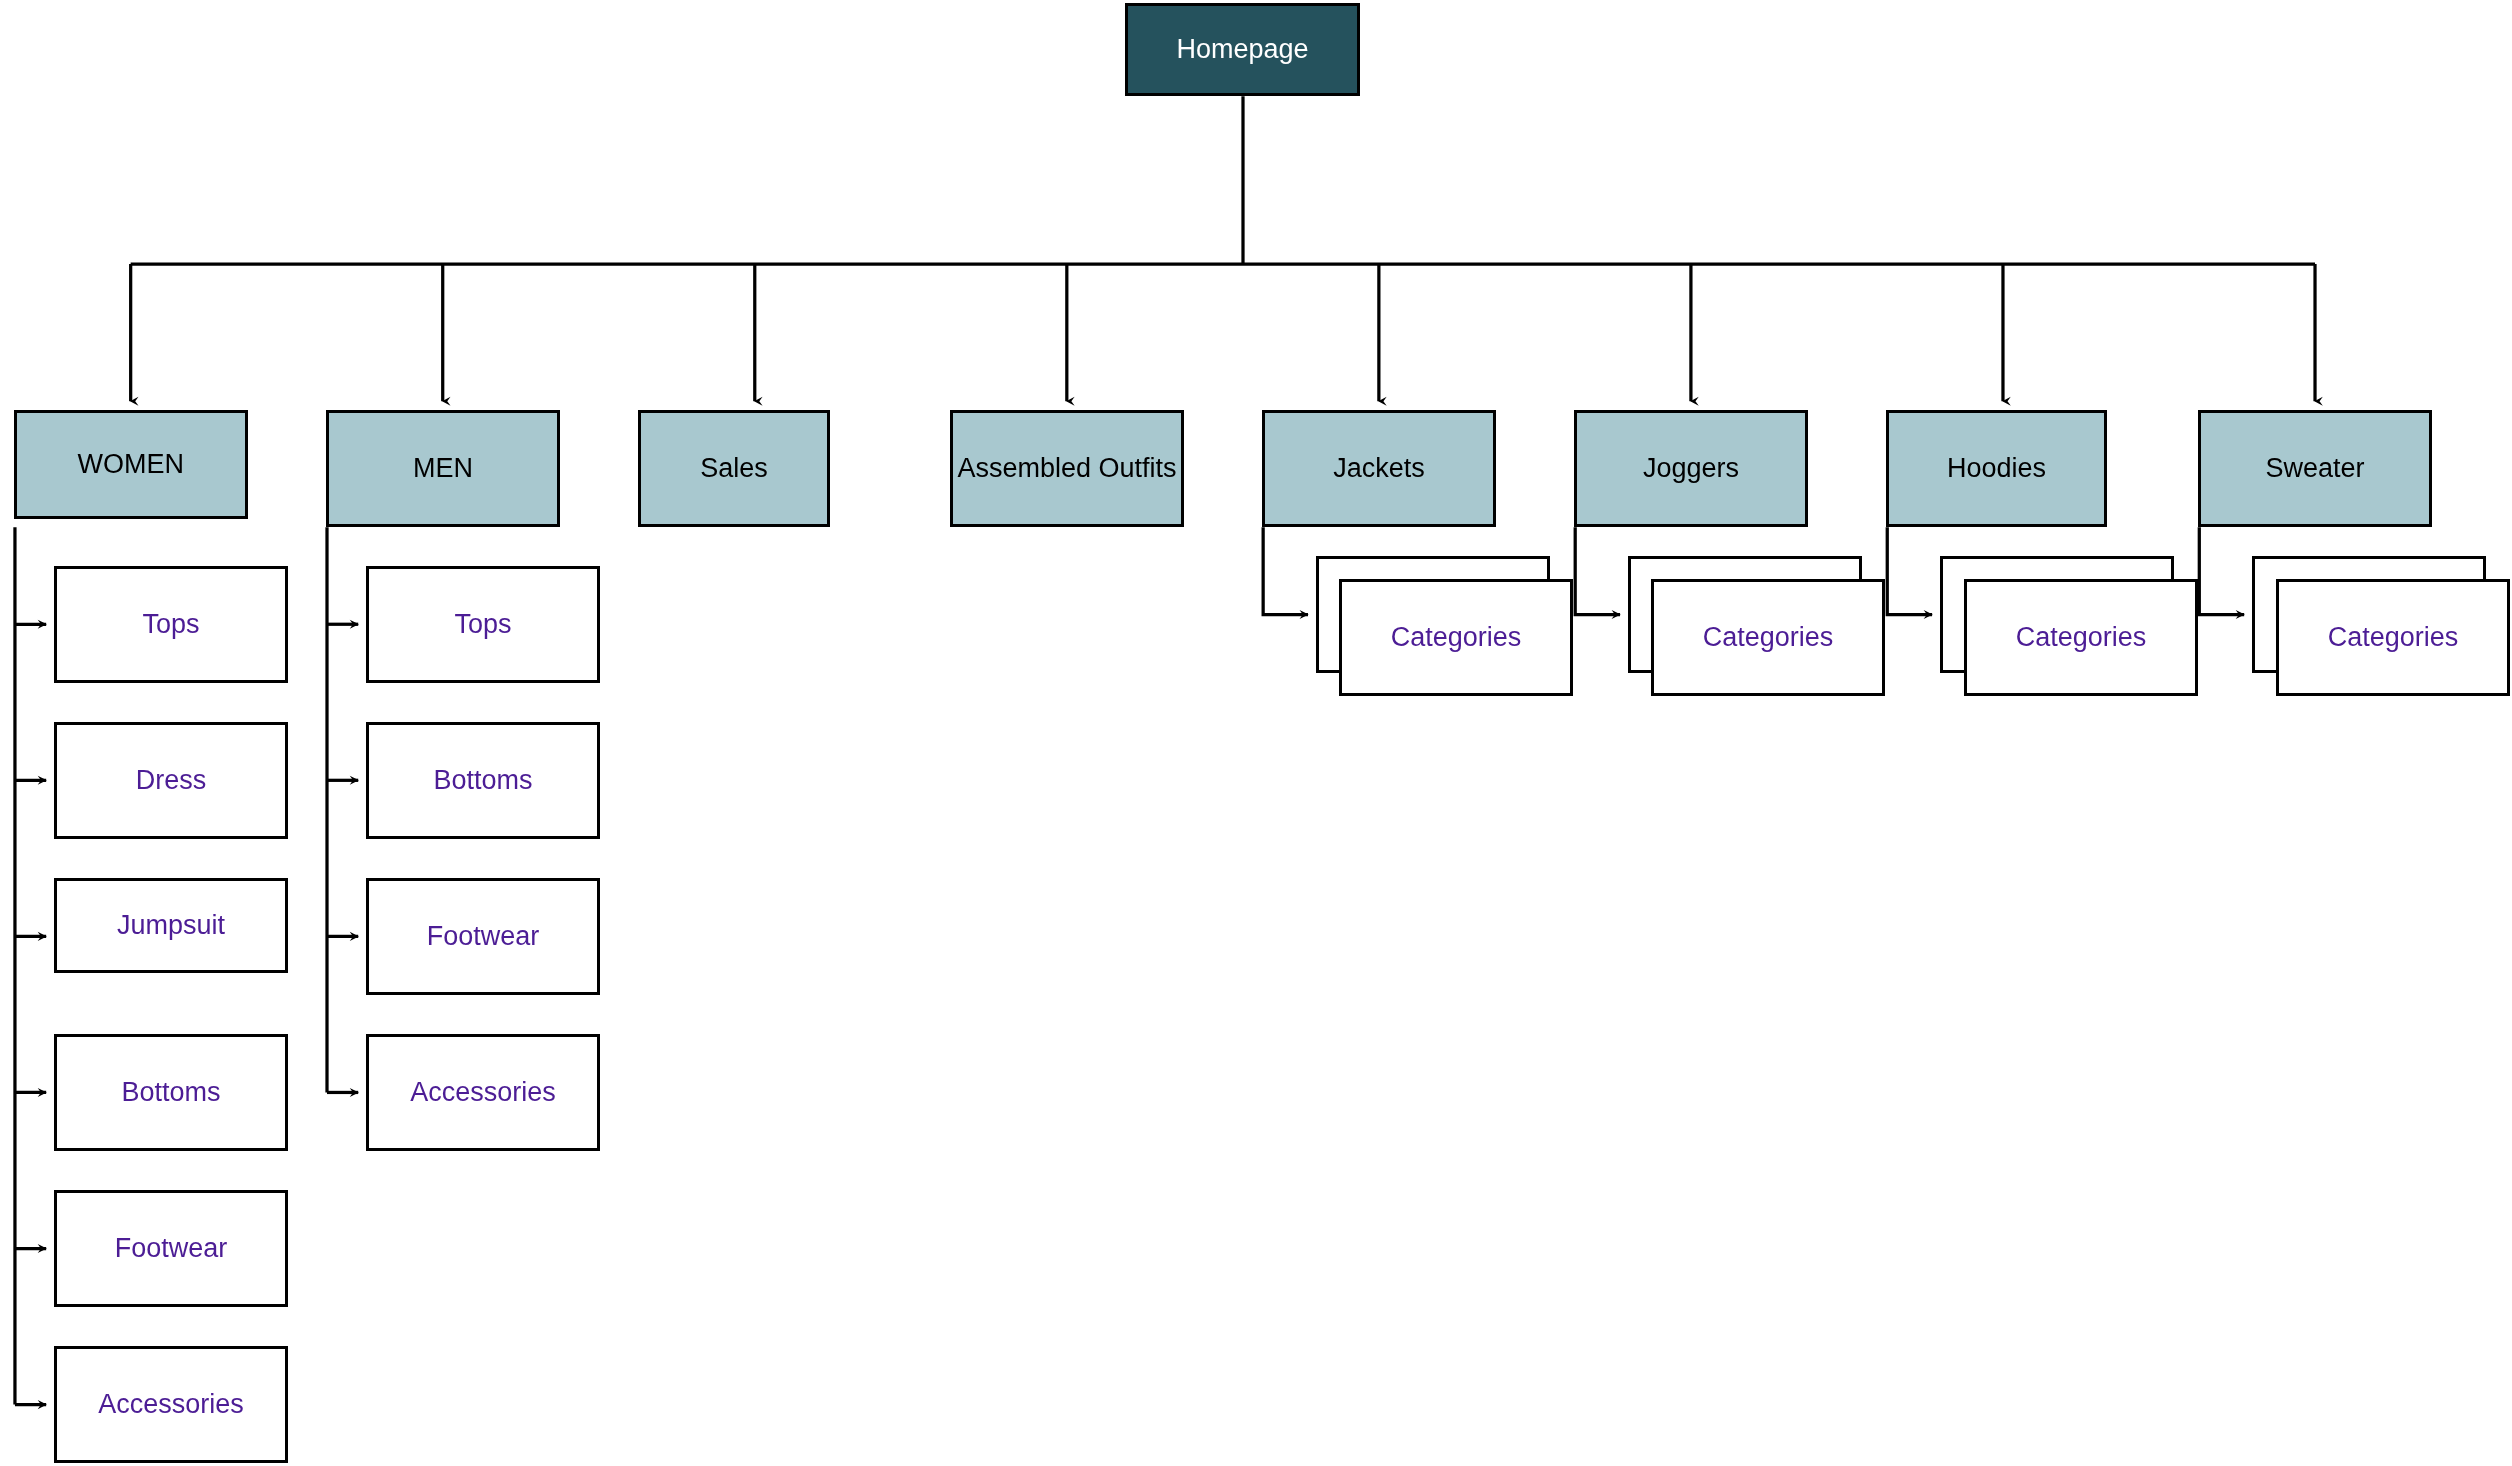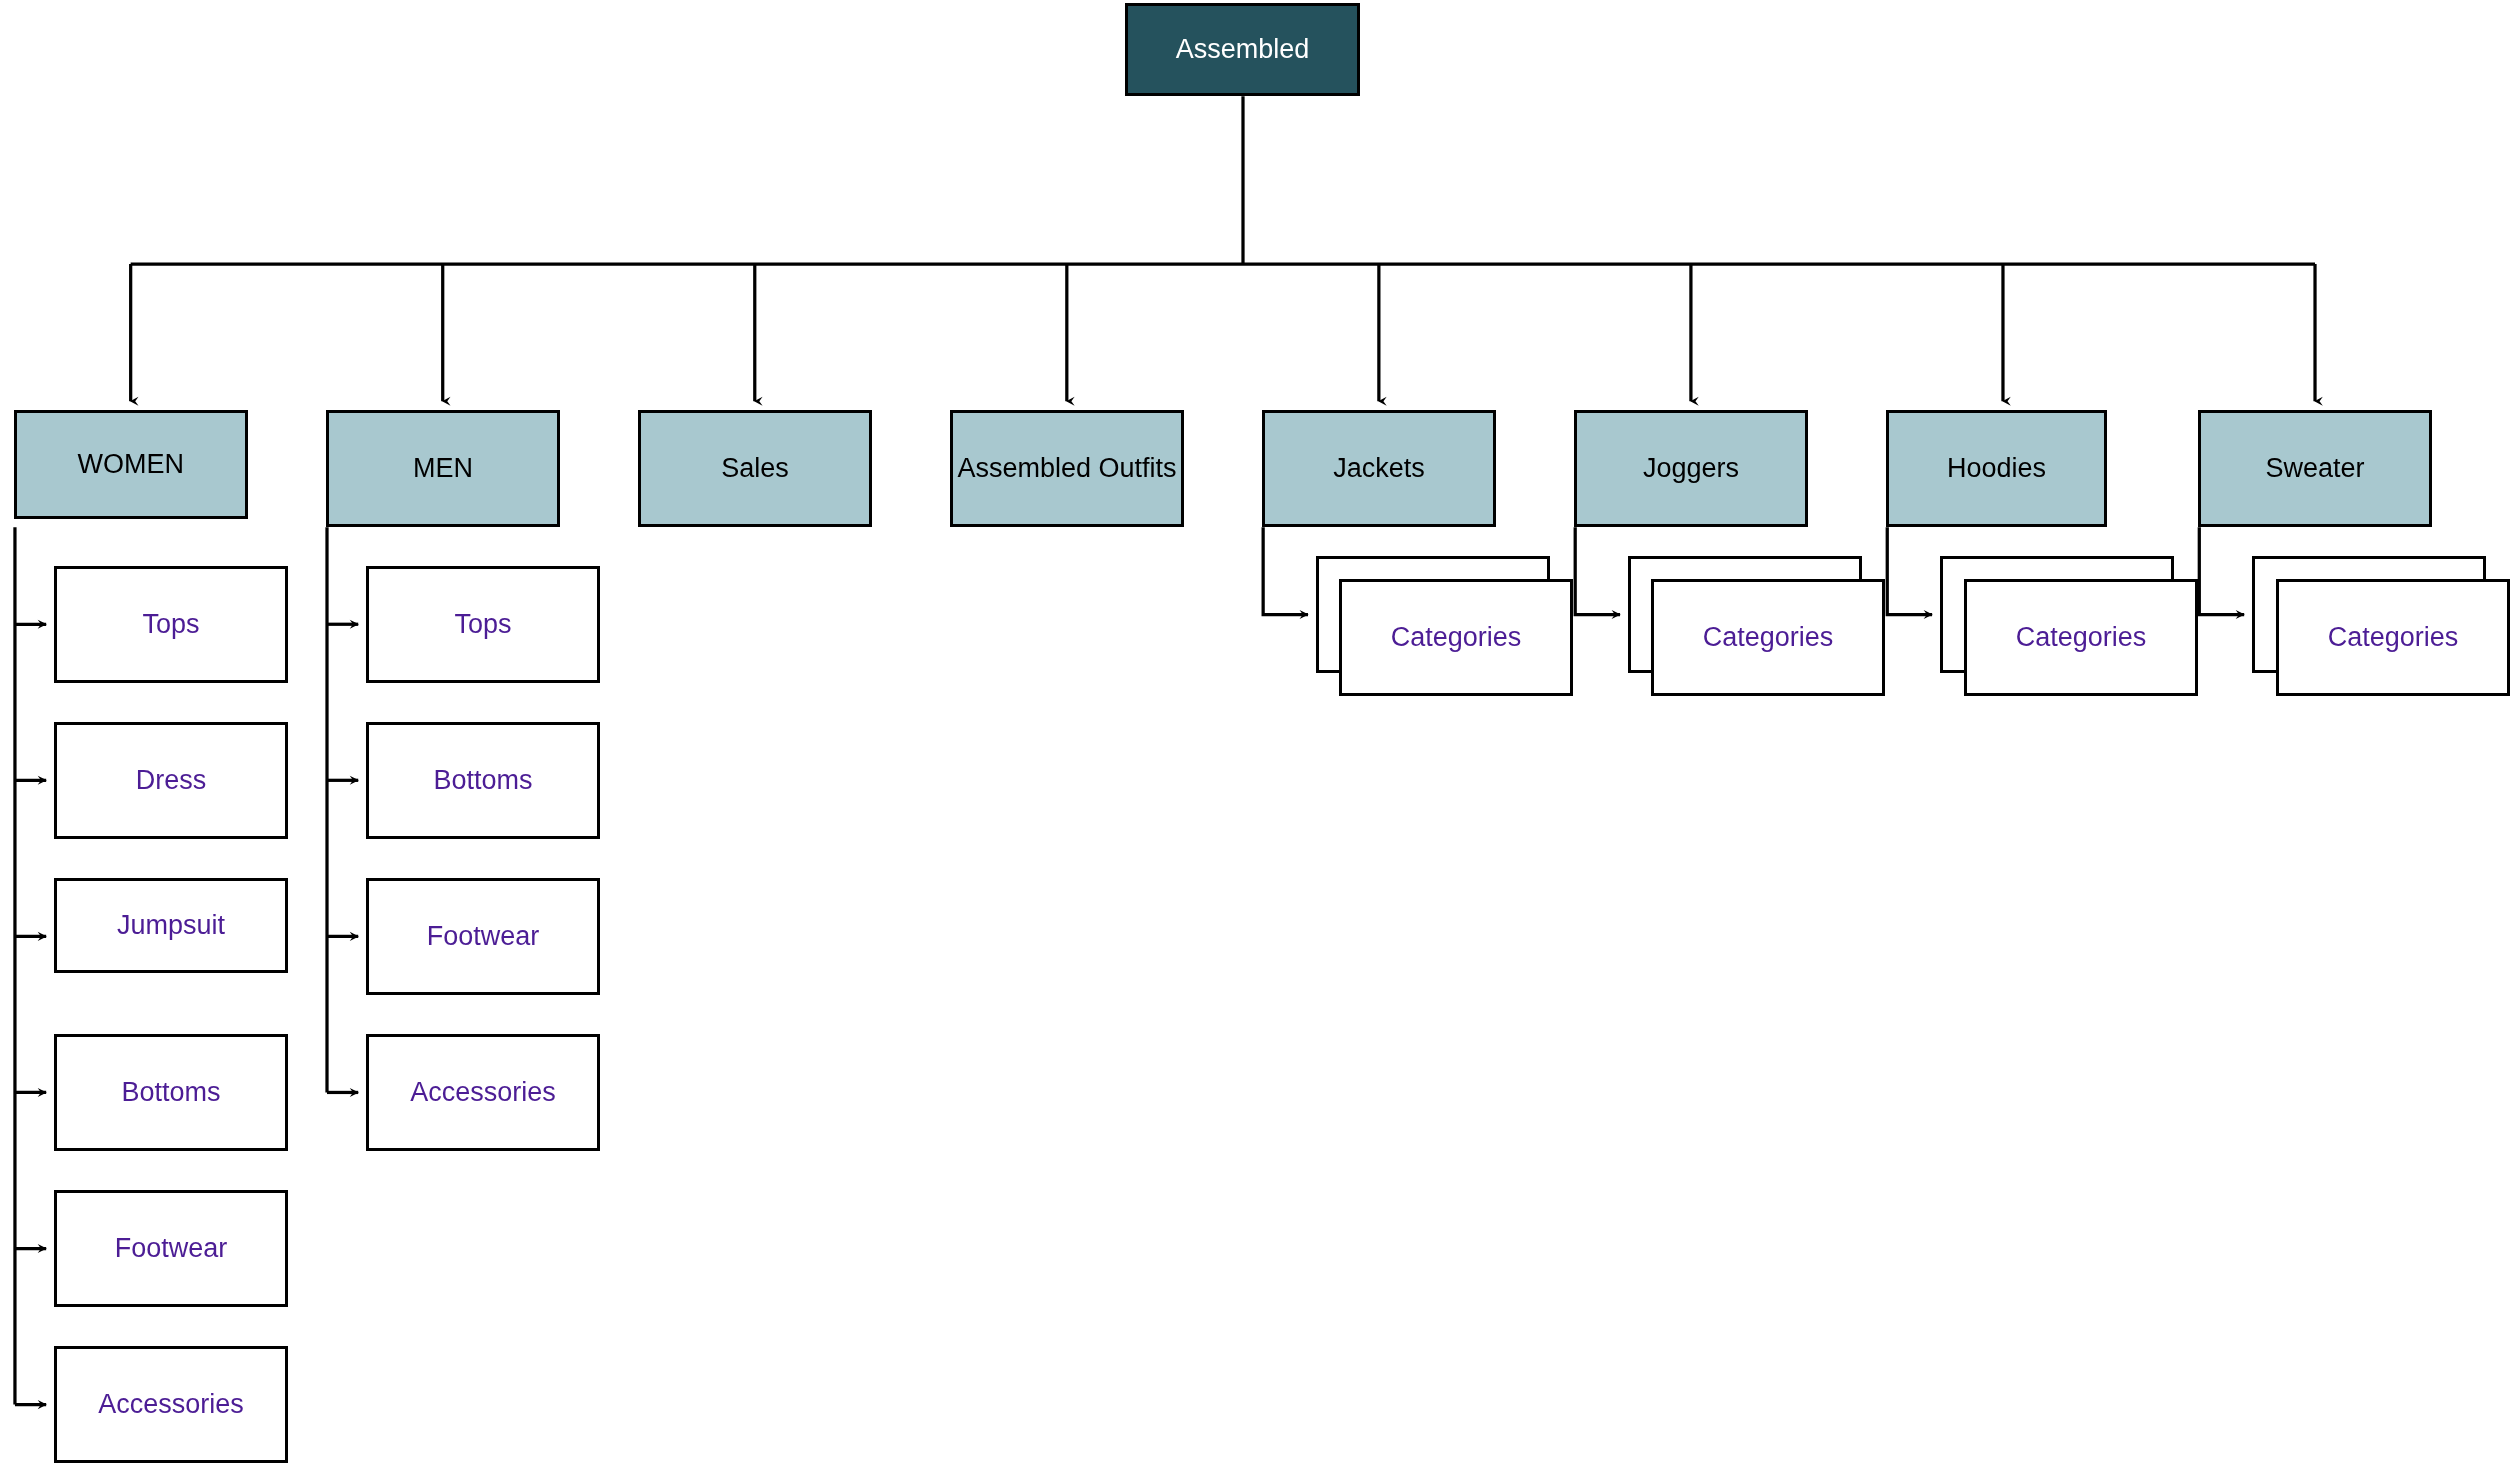--- a/index.html
+++ b/index.html
@@ -102,21 +102,21 @@
         <path d="M 2423 811 L 2423 945 L 2492 945" marker-end="url(#arrowright)"></path>
         <path d="M 3081 406 L 3081 617" marker-end="url(#arrowdown)"></path>
         <path d="M 2903 811 L 2903 945 L 2972 945" marker-end="url(#arrowright)"></path>
         <path d="M 3561 406 L 3561 617" marker-end="url(#arrowdown)"></path>
         <path d="M 3383 811 L 3383 945 L 3452 945" marker-end="url(#arrowright)"></path>
       </g>
   </svg>
 
   <div id="node-layer">
       <div class="node node-root" style="left: 1125px; top: 3.3px; width: 235px; height: 93px;">
-        <span class="node-label">Assembled</span>
+        <span class="node-label">Homepage</span>
       </div>
       <div class="node node-section" style="left: 13.7px; top: 410px; width: 234px; height: 109px;">
         <span class="node-label">WOMEN</span>
       </div>
       <div class="node node-leaf" style="left: 54px; top: 566px; width: 234px; height: 117px;">
         <span class="node-label">Tops</span>
       </div>
       <div class="node node-leaf" style="left: 54px; top: 722px; width: 234px; height: 117px;">
         <span class="node-label">Dress</span>
       </div>
@@ -140,21 +140,21 @@
       </div>
       <div class="node node-leaf" style="left: 366px; top: 722px; width: 234px; height: 117px;">
         <span class="node-label">Bottoms</span>
       </div>
       <div class="node node-leaf" style="left: 366px; top: 878px; width: 234px; height: 117px;">
         <span class="node-label">Footwear</span>
       </div>
       <div class="node node-leaf" style="left: 366px; top: 1034px; width: 234px; height: 117px;">
         <span class="node-label">Accessories</span>
       </div>
-      <div class="node node-section" style="left: 638px; top: 410px; width: 234px; height: 117px;">
+      <div class="node node-section" style="left: 638px; top: 410px; width: 192px; height: 117px;">
         <span class="node-label">Sales</span>
       </div>
       <div class="node node-section" style="left: 950px; top: 410px; width: 234px; height: 117px;">
         <span class="node-label">Assembled Outfits</span>
       </div>
       <div class="node node-section" style="left: 1262px; top: 410px; width: 234px; height: 117px;">
         <span class="node-label">Jackets</span>
       </div>
       <div class="stack-back" style="left: 1316px; top: 556px; width: 234px; height: 117px;"></div>
       <div class="node node-leaf" style="left: 1339px; top: 579px; width: 234px; height: 117px;">

